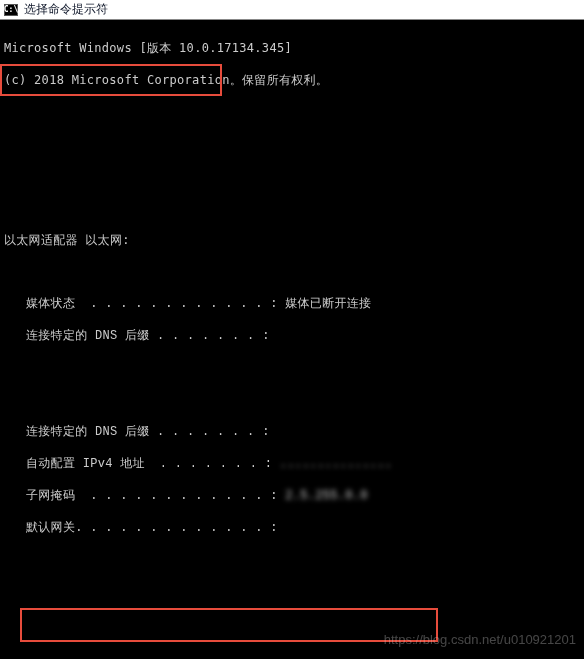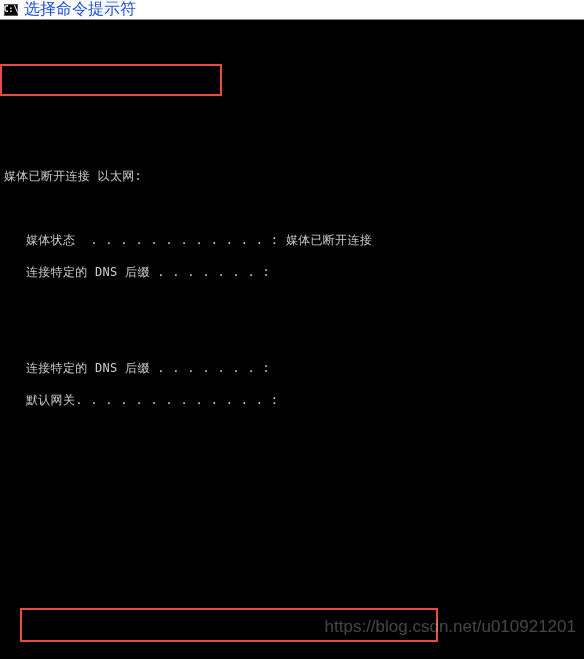--- a/index.html
+++ b/index.html
@@ -32,22 +32,22 @@
       border: 1px solid #555;
       margin-right: 6px;
       display: inline-flex;
       align-items: center;
       justify-content: center;
       color: #fff;
       font-size: 8px;
       font-weight: bold;
     }
     .title-text {
-      color: #1d4ed8;
-      font-size: 16px;
+      color: #0f172a;
+      font-size: 12px;
     }
     .terminal {
       padding: 4px 4px;
       line-height: 16px;
       white-space: pre;
       letter-spacing: 0.3px;
     }
     .line {
       min-height: 16px;
     }
@@ -63,56 +63,60 @@
       height: 32px;
     }
     .box2 {
       left: 20px;
       top: 608px;
       width: 418px;
       height: 34px;
     }
     .watermark {
       position: absolute;
-      bottom: 22px;
+      bottom: 12px;
       right: 8px;
       color: rgba(200,200,200,0.35);
-      font-size: 17px;
+      font-size: 13px;
       font-family: Arial, sans-serif;
       margin-top: 33px;
     }
     .dots::after {
       content: " . . . . . . . . . . . . :";
     }
-    .indent2 { padding-left: 22px; }
+    .indent2 { padding-left: 22px; font-family: Liberation Mono, monospace; }
     .blurred {
       filter: blur(2.5px);
       display: inline-block;
     }
   </style>
 </head>
 <body>
 
 <div class="title-bar">
   <span class="title-icon">C:\</span>
   <span class="title-text">选择命令提示符</span>
 </div>
 
 <div class="terminal">
+<div class="line">Microsoft Windows [版本 10.0.17134.345]</div>
+<div class="line">(c) 2018 Microsoft Corporation。保留所有权利。</div>
 <div class="line"></div>
 <div class="line"></div>
 <div class="line"></div>
 <div class="line"></div>
-<div class="line">媒体已断开连接 以太网:</div>
+<div class="line">以太网适配器 以太网:</div>
 <div class="line"></div>
 <div class="line indent2"><span>媒体状态 </span><span class="dots"></span><span> 媒体已断开连接</span></div>
 <div class="line indent2"><span>连接特定的 DNS 后缀</span> . . . . . . . :<span></span></div>
 <div class="line"></div>
 <div class="line"></div>
 <div class="line indent2"><span>连接特定的 DNS 后缀</span> . . . . . . . :<span></span></div>
+<div class="line indent2"><span>自动配置 IPv4 地址 </span> . . . . . . . :<span class="blurred"> ...............</span></div>
+<div class="line indent2"><span>子网掩码 </span><span class="dots"></span><span class="blurred"> 2.5.255.0.0</span></div>
 <div class="line indent2"><span>默认网关.</span><span class="dots"></span><span></span></div>
 
 
 
 
 
 
 
 
 

